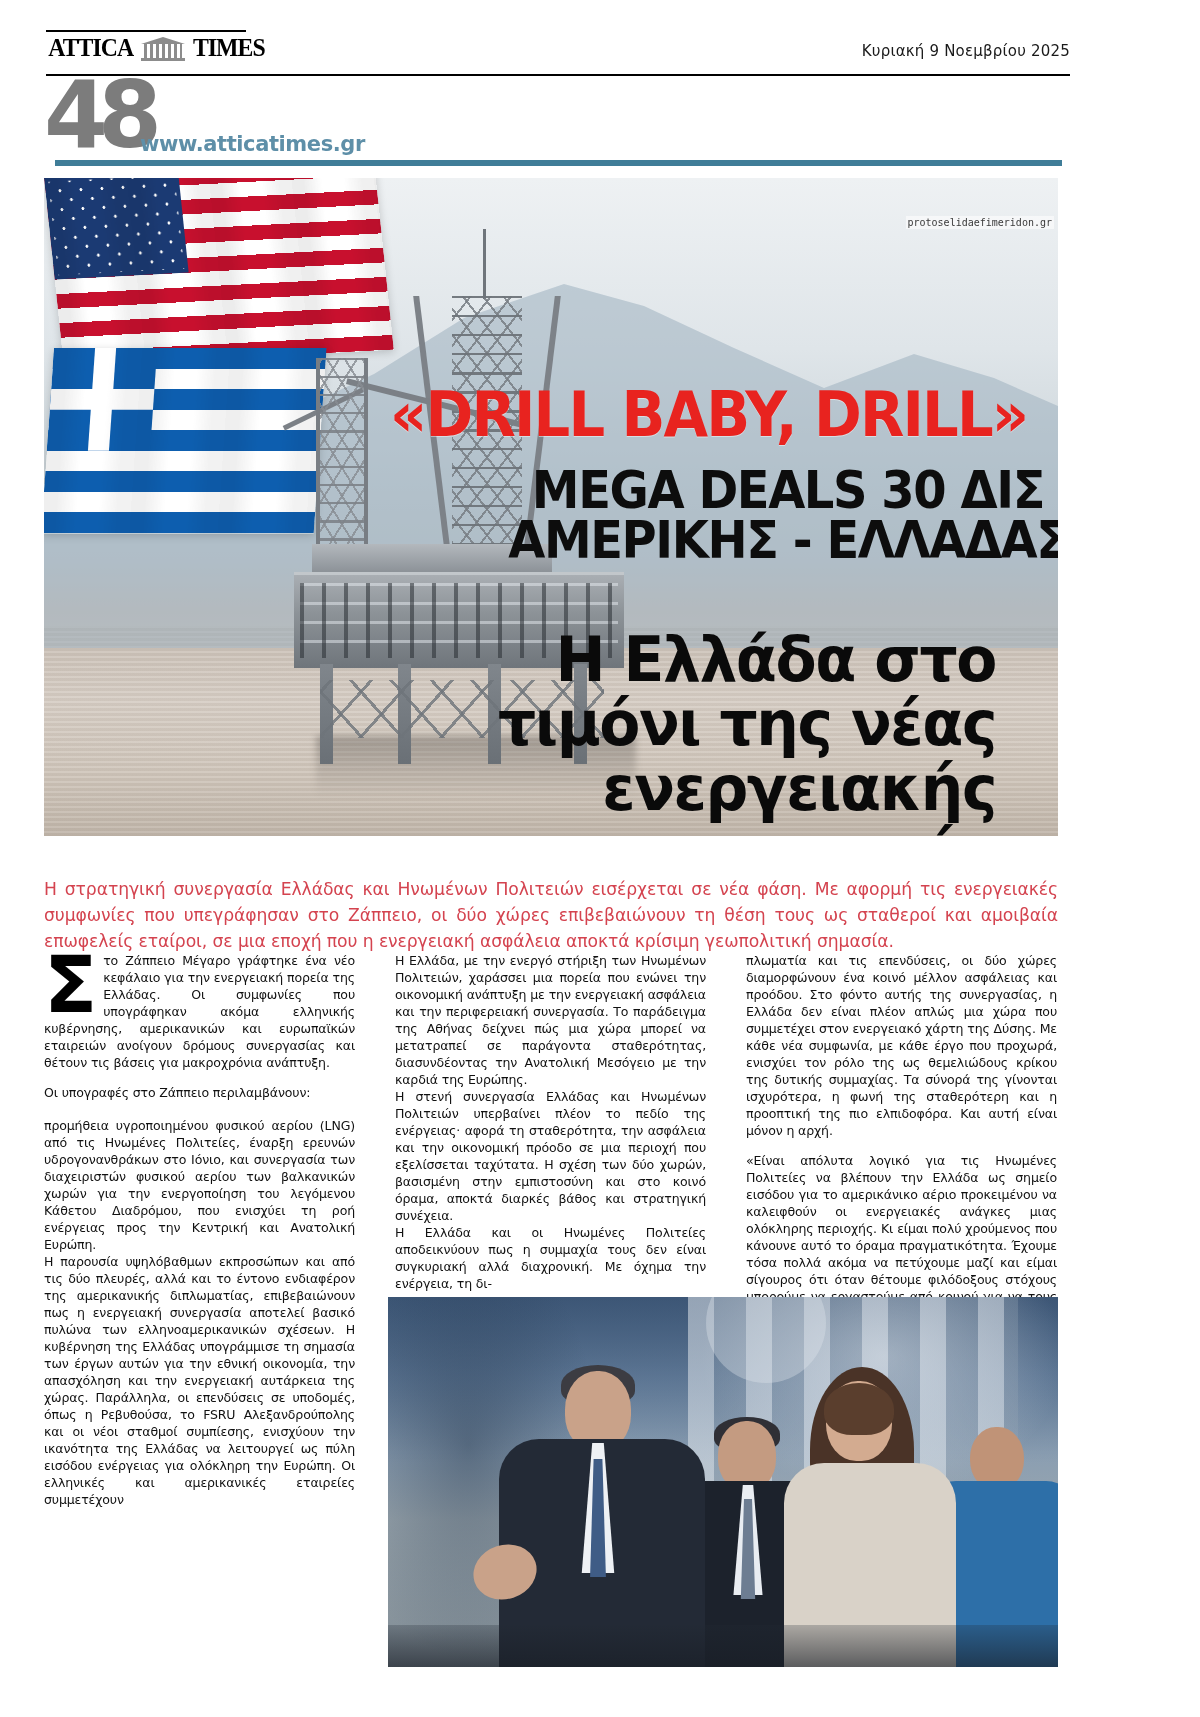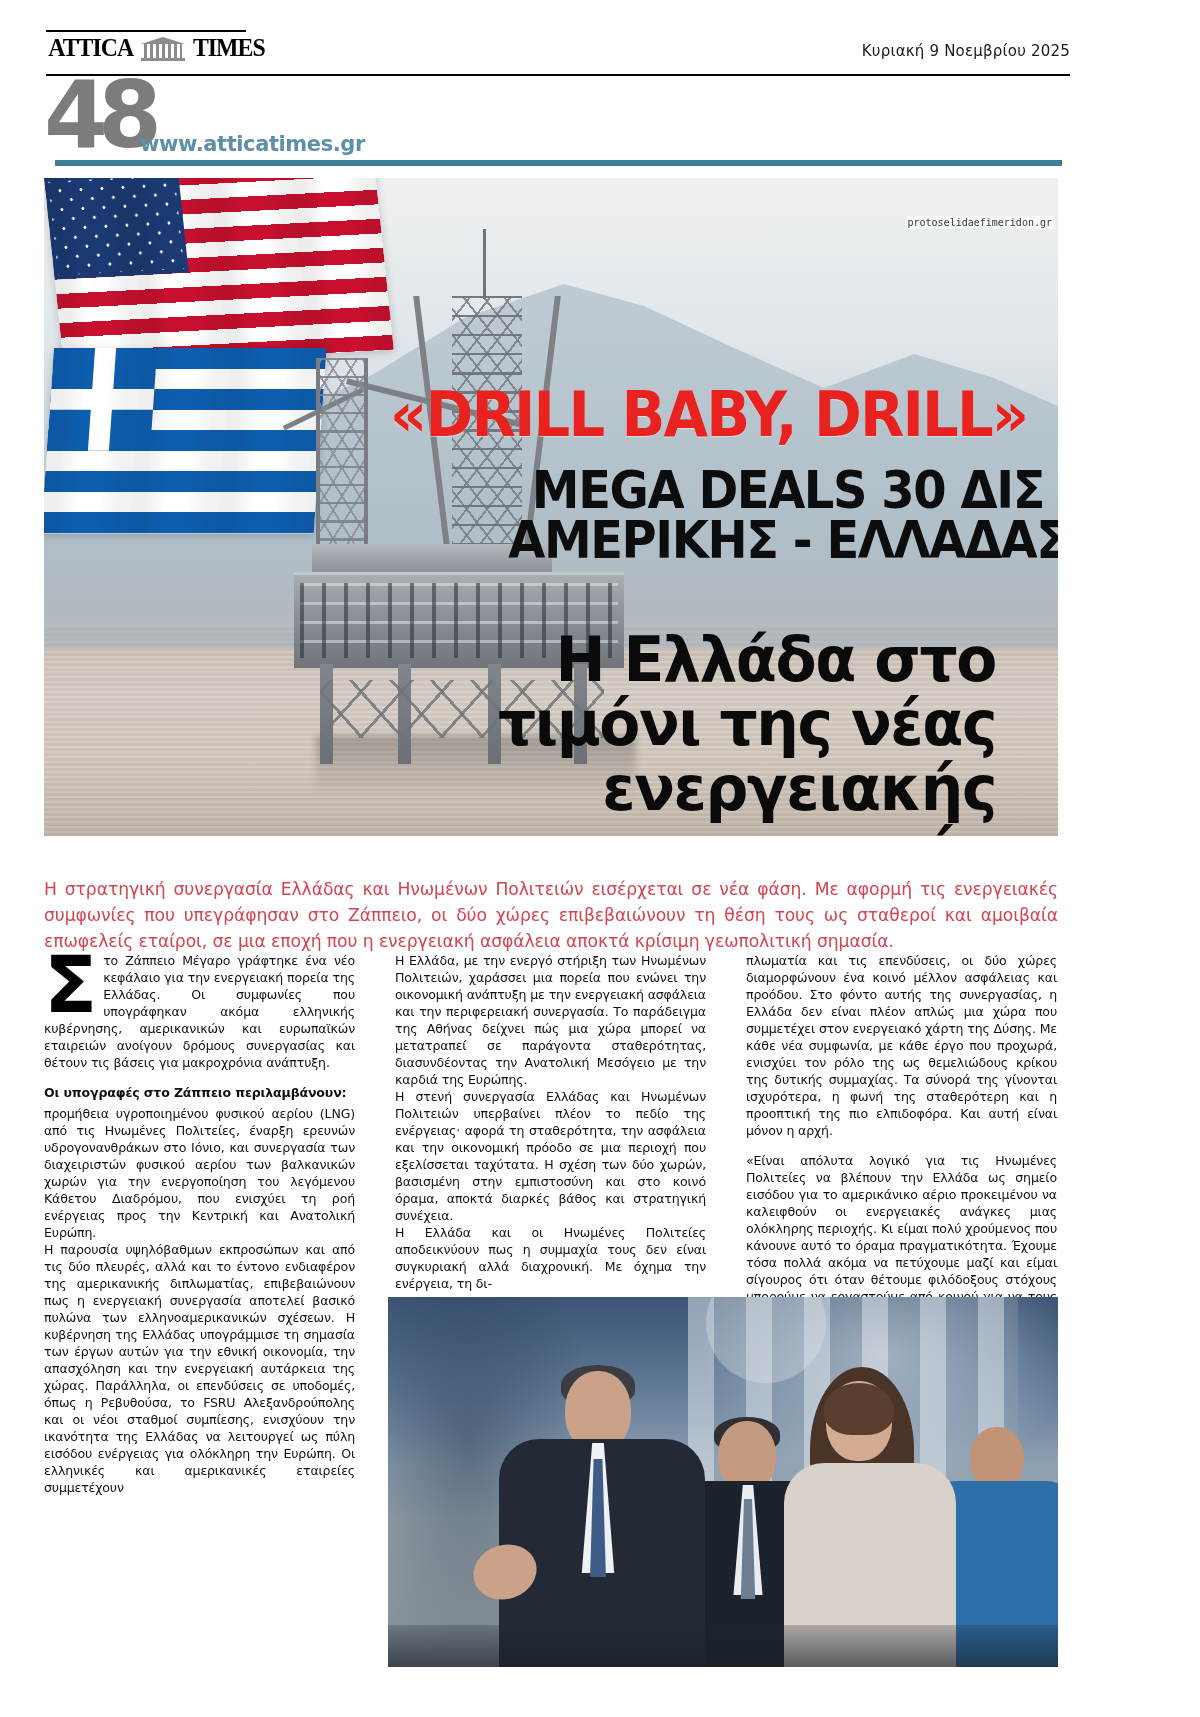--- a/index.html
+++ b/index.html
@@ -387,23 +387,23 @@
     line-height: 1.355;
     color: #111;
     text-align: justify;
     letter-spacing: -0.15px;
   }
   .col-1 { left: 0; }
   .col-2 { left: 351px; }
   .col-3 { left: 702px; }
   .col p { margin: 0; }
   .col .subhead {
-    font-weight: bold;
+    font-weight: normal;
     margin-top: 13px;
-    margin-bottom: 4px;
+    margin-bottom: 16px;
     display: block;
   }
   .dropcap-para {
     position: relative;
     min-height: 92px;
   }
   .dropcap {
     float: left;
     font-family: "DejaVu Sans", sans-serif;
     font-weight: bold;

